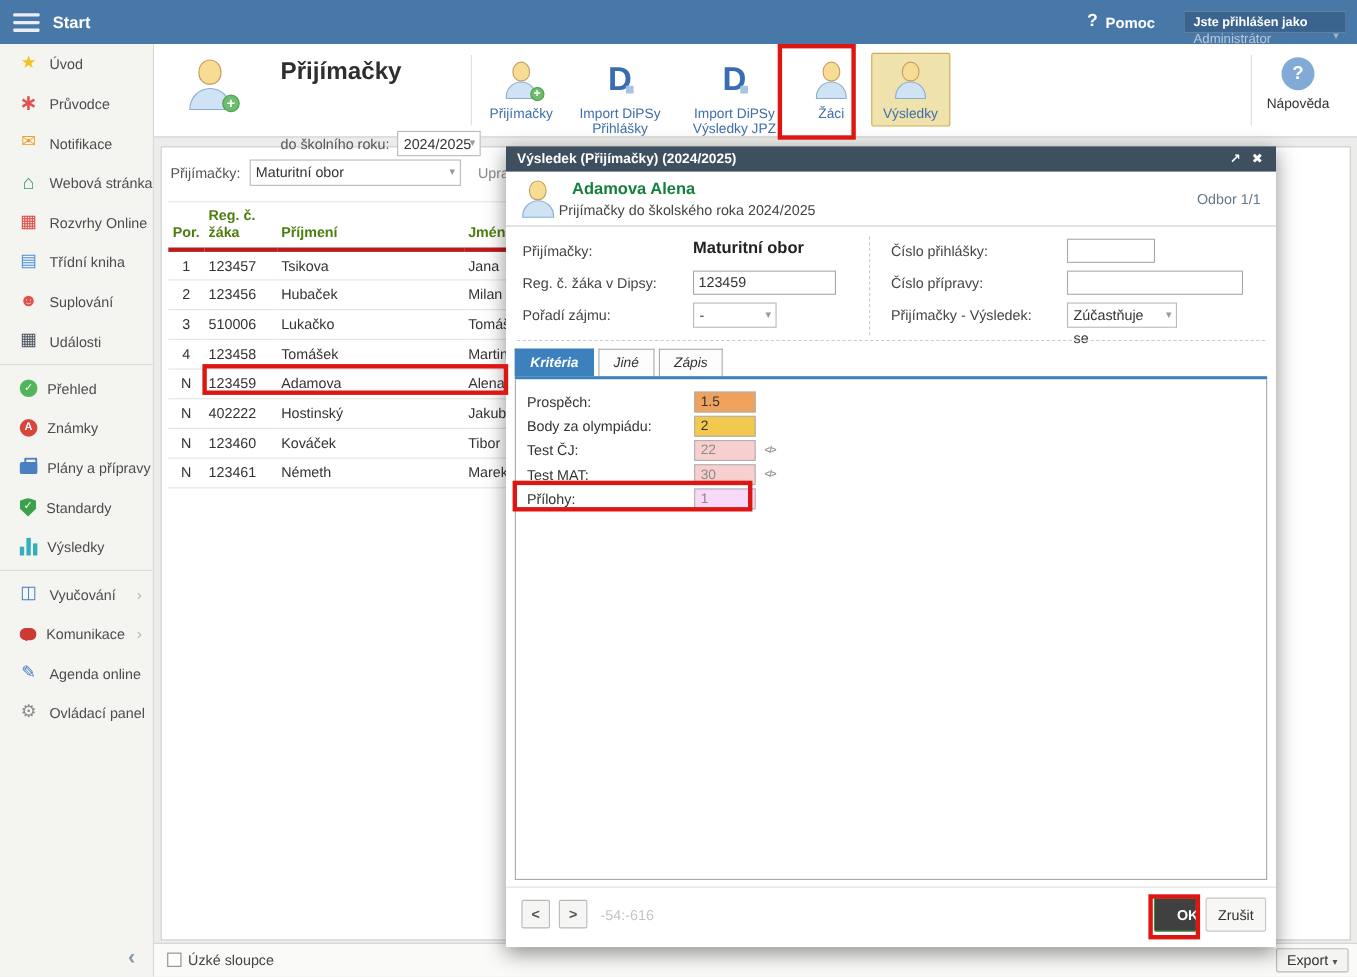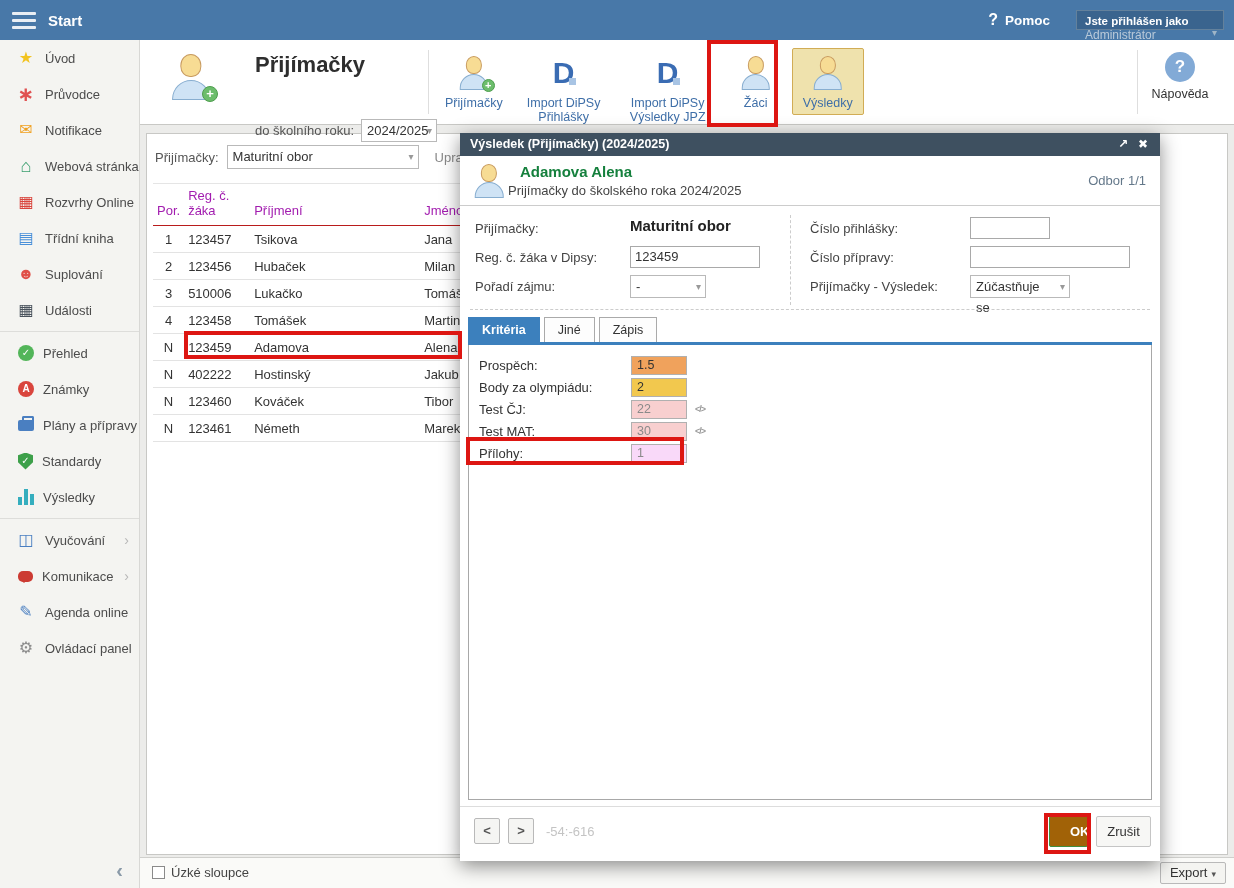--- a/index.html
+++ b/index.html
@@ -62,21 +62,21 @@
   .napoveda { position:absolute; right:14px; top:12px; width:80px; text-align:center; cursor:pointer; }
   .napoveda .qcircle { width:30px; height:30px; border-radius:50%; background:#82aad6; color:#fff; font-weight:bold; font-size:17px; line-height:30px; margin:0 auto; }
   .napoveda .lbl { margin-top:5px; color:#333; font-size:12.5px; }
 
   
   .list-panel { position:absolute; left:146px; top:133px; width:1082px; height:722px; background:#fff; border:1px solid #c8c8c5; z-index:1; }
   .filter-row { display:flex; align-items:center; padding:11px 8px 8px 8px; color:#555; }
   .filter-row .selectbox { margin-left:8px; width:192px; height:24px; line-height:22px; color:#333; }
   .filter-row .edit-lnk { margin-left:16px; color:#888; cursor:pointer; }
   table.students { border-collapse:collapse; margin:6px 0 0 6px; }
-  table.students th { font-weight:normal; color:#a21caf; text-align:left; vertical-align:bottom; padding:4px 4px 7px 4px; border-bottom:1px solid #b91c1c; border-top:1px solid #e5e5e5; }
+  table.students th { font-weight:bold; color:#4d7c0f; text-align:left; vertical-align:bottom; padding:4px 4px 7px 4px; border-bottom:4px solid #b91c1c; border-top:1px solid #e5e5e5; }
   table.students td { padding:0 4px; height:27px; border-bottom:1px solid #e3e3e3; color:#333; }
   .col-por { width:30px; text-align:center !important; }
   .col-reg { width:66px; }
   .col-sur { width:170px; }
   .col-nam { width:130px; }
   th.col-reg div { width:46px; }
 
   
   .bottombar { position:absolute; left:140px; top:857px; width:1094px; height:31px; background:#fafaf8; border-top:1px solid #cfcfcc; z-index:2; }
   .chk-wrap { position:absolute; left:12px; top:7px; display:flex; align-items:center; color:#444; cursor:pointer; }
@@ -95,21 +95,21 @@
   .modal-student .sname { position:absolute; left:60px; top:7px; font-size:15px; font-weight:bold; color:#15803d; }
   .modal-student .ssub  { position:absolute; left:48px; top:27px; font-size:13px; color:#444; }
   .modal-student .odbor { position:absolute; right:14px; top:17px; color:#64788a; }
   .mf-row { position:absolute; height:23px; display:flex; align-items:center; }
   .mf-label { color:#444; }
   .mf-input { border:1px solid #a9a9a9; background:#fff; height:22px; line-height:20px; padding:0 4px; color:#333; }
   .mf-bold { font-size:15px; font-weight:bold; color:#222; }
   .vdashed { position:absolute; left:330px; top:82px; height:90px; border-left:1px dashed #ccc; }
   .hdashed { position:absolute; left:10px; right:10px; top:176px; border-top:1px dashed #ccc; }
   .tabs { position:absolute; left:8px; top:184px; display:flex; gap:4px; }
-  .tab { height:25px; padding:0 13px; line-height:24px; background:#fdfdfd; border:1px solid #aaa; border-bottom:none; color:#333; font-size:12.5px; cursor:pointer; }
+  .tab { height:25px; padding:0 13px; line-height:24px; background:#fdfdfd; border:1px solid #aaa; border-bottom:none; color:#333; font-size:12.5px; cursor:pointer;font-style:italic; }
   .tab.active { color:#fff; font-weight:bold; border-color:#3c80bd; }
   .tab-bar { position:absolute; left:8px; top:209px; width:684px; height:3px; }
   .tab-panel { position:absolute; left:8px; top:212px; width:684px; height:455px; background:#fff; border:1px solid #a8a8a8; border-top:none; }
   .crit-row { display:flex; align-items:center; height:22px; margin:0 0 0 10px; }
   .crit-row:first-child { margin-top:9px; }
   .crit-label { width:152px; color:#333; }
   .crit-val { width:56px; height:19px; border:1px solid #b0b0b0; line-height:17px; padding-left:5px; font-size:12.5px; }
   .crit-val.gray { color:#8a8a8a; }
   .crit-val.dark { color:#333; }
   .crit-code { margin-left:8px; color:#999; font-size:9px; font-weight:bold; letter-spacing:-1px; }
@@ -444,21 +444,21 @@
       <div class="crit-row">
         <span class="crit-label">Přílohy:</span>
         <span class="crit-val gray" style="background-color: rgb(249, 217, 249);">1</span>
       </div>
     </div>
 
     <div class="modal-ftr">
       <div class="nav-btn nav-prev">&lt;</div>
       <div class="nav-btn nav-next">&gt;</div>
       <div class="ftr-range">-54:-616</div>
-      <div class="ok-btn" style="background-color: #a16207; padding-left: 20px;">OK</div>
+      <div class="ok-btn" style="background-color: #404040; padding-left: 20px;">OK</div>
       <div class="cancel-btn">Zrušit</div>
     </div>
   </div>
 
   <div class="annot an1"></div>
   <div class="annot an2"></div>
   <div class="annot an3"></div>
   <div class="annot an4"></div>
 
 </div>

